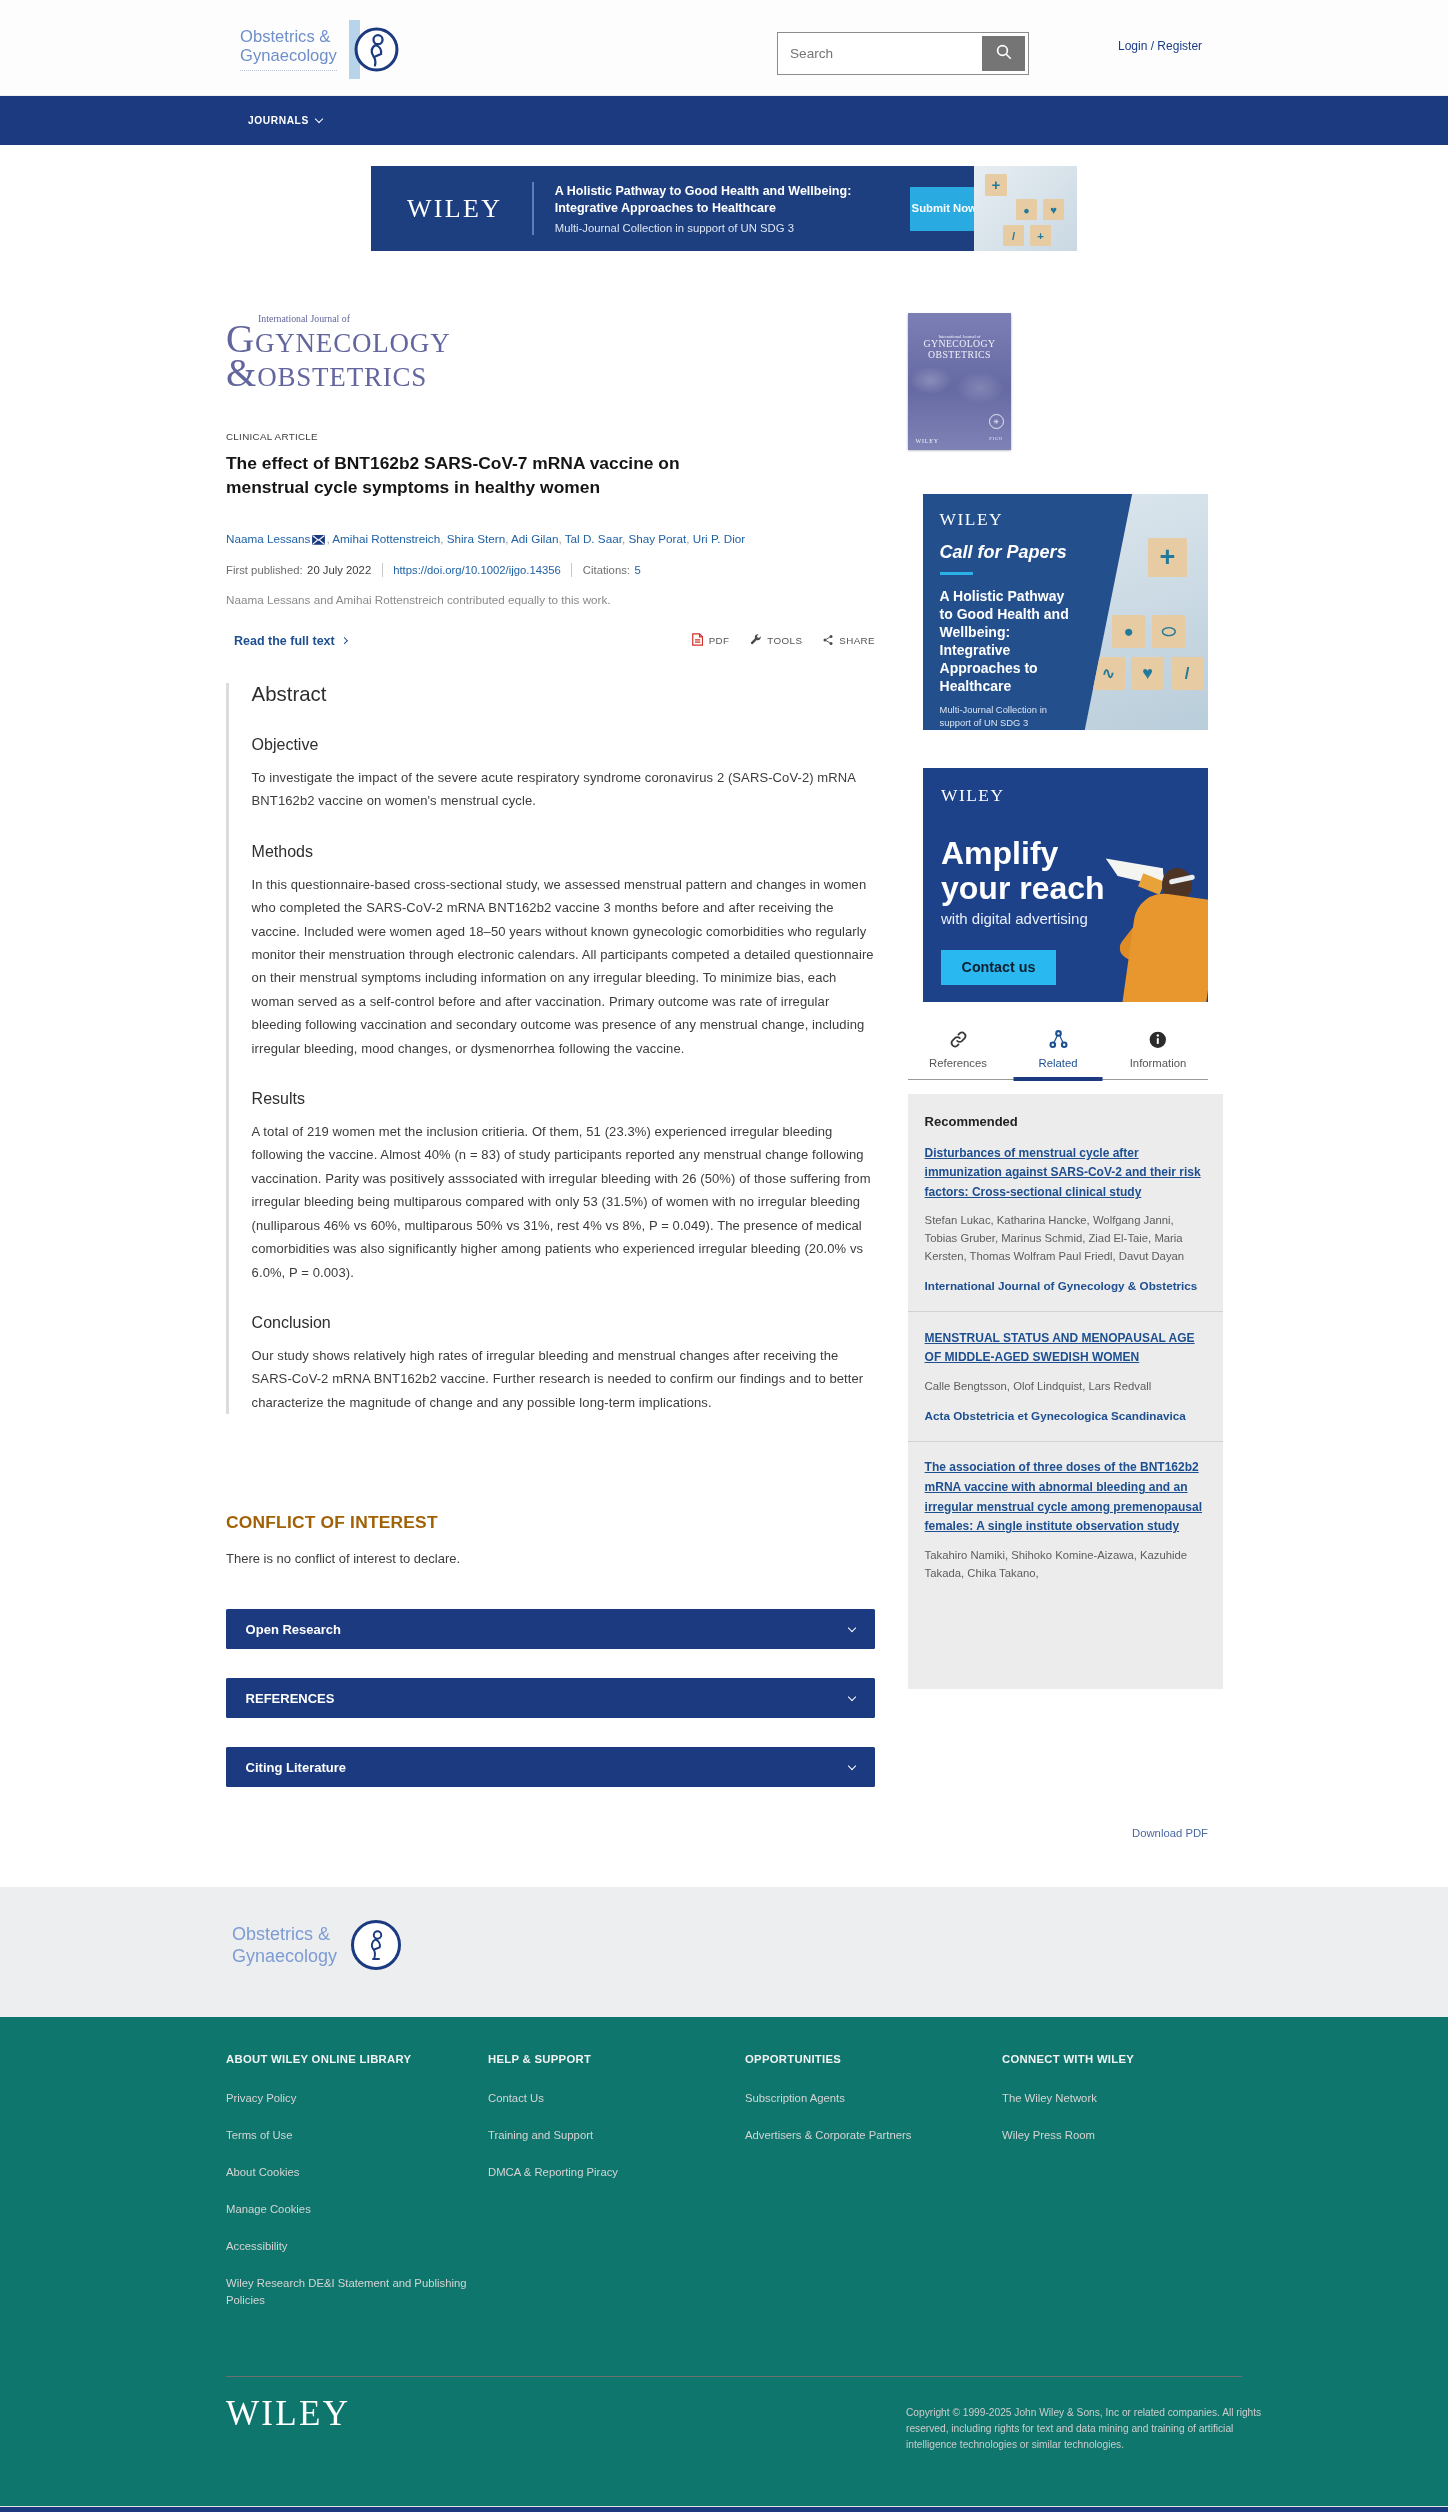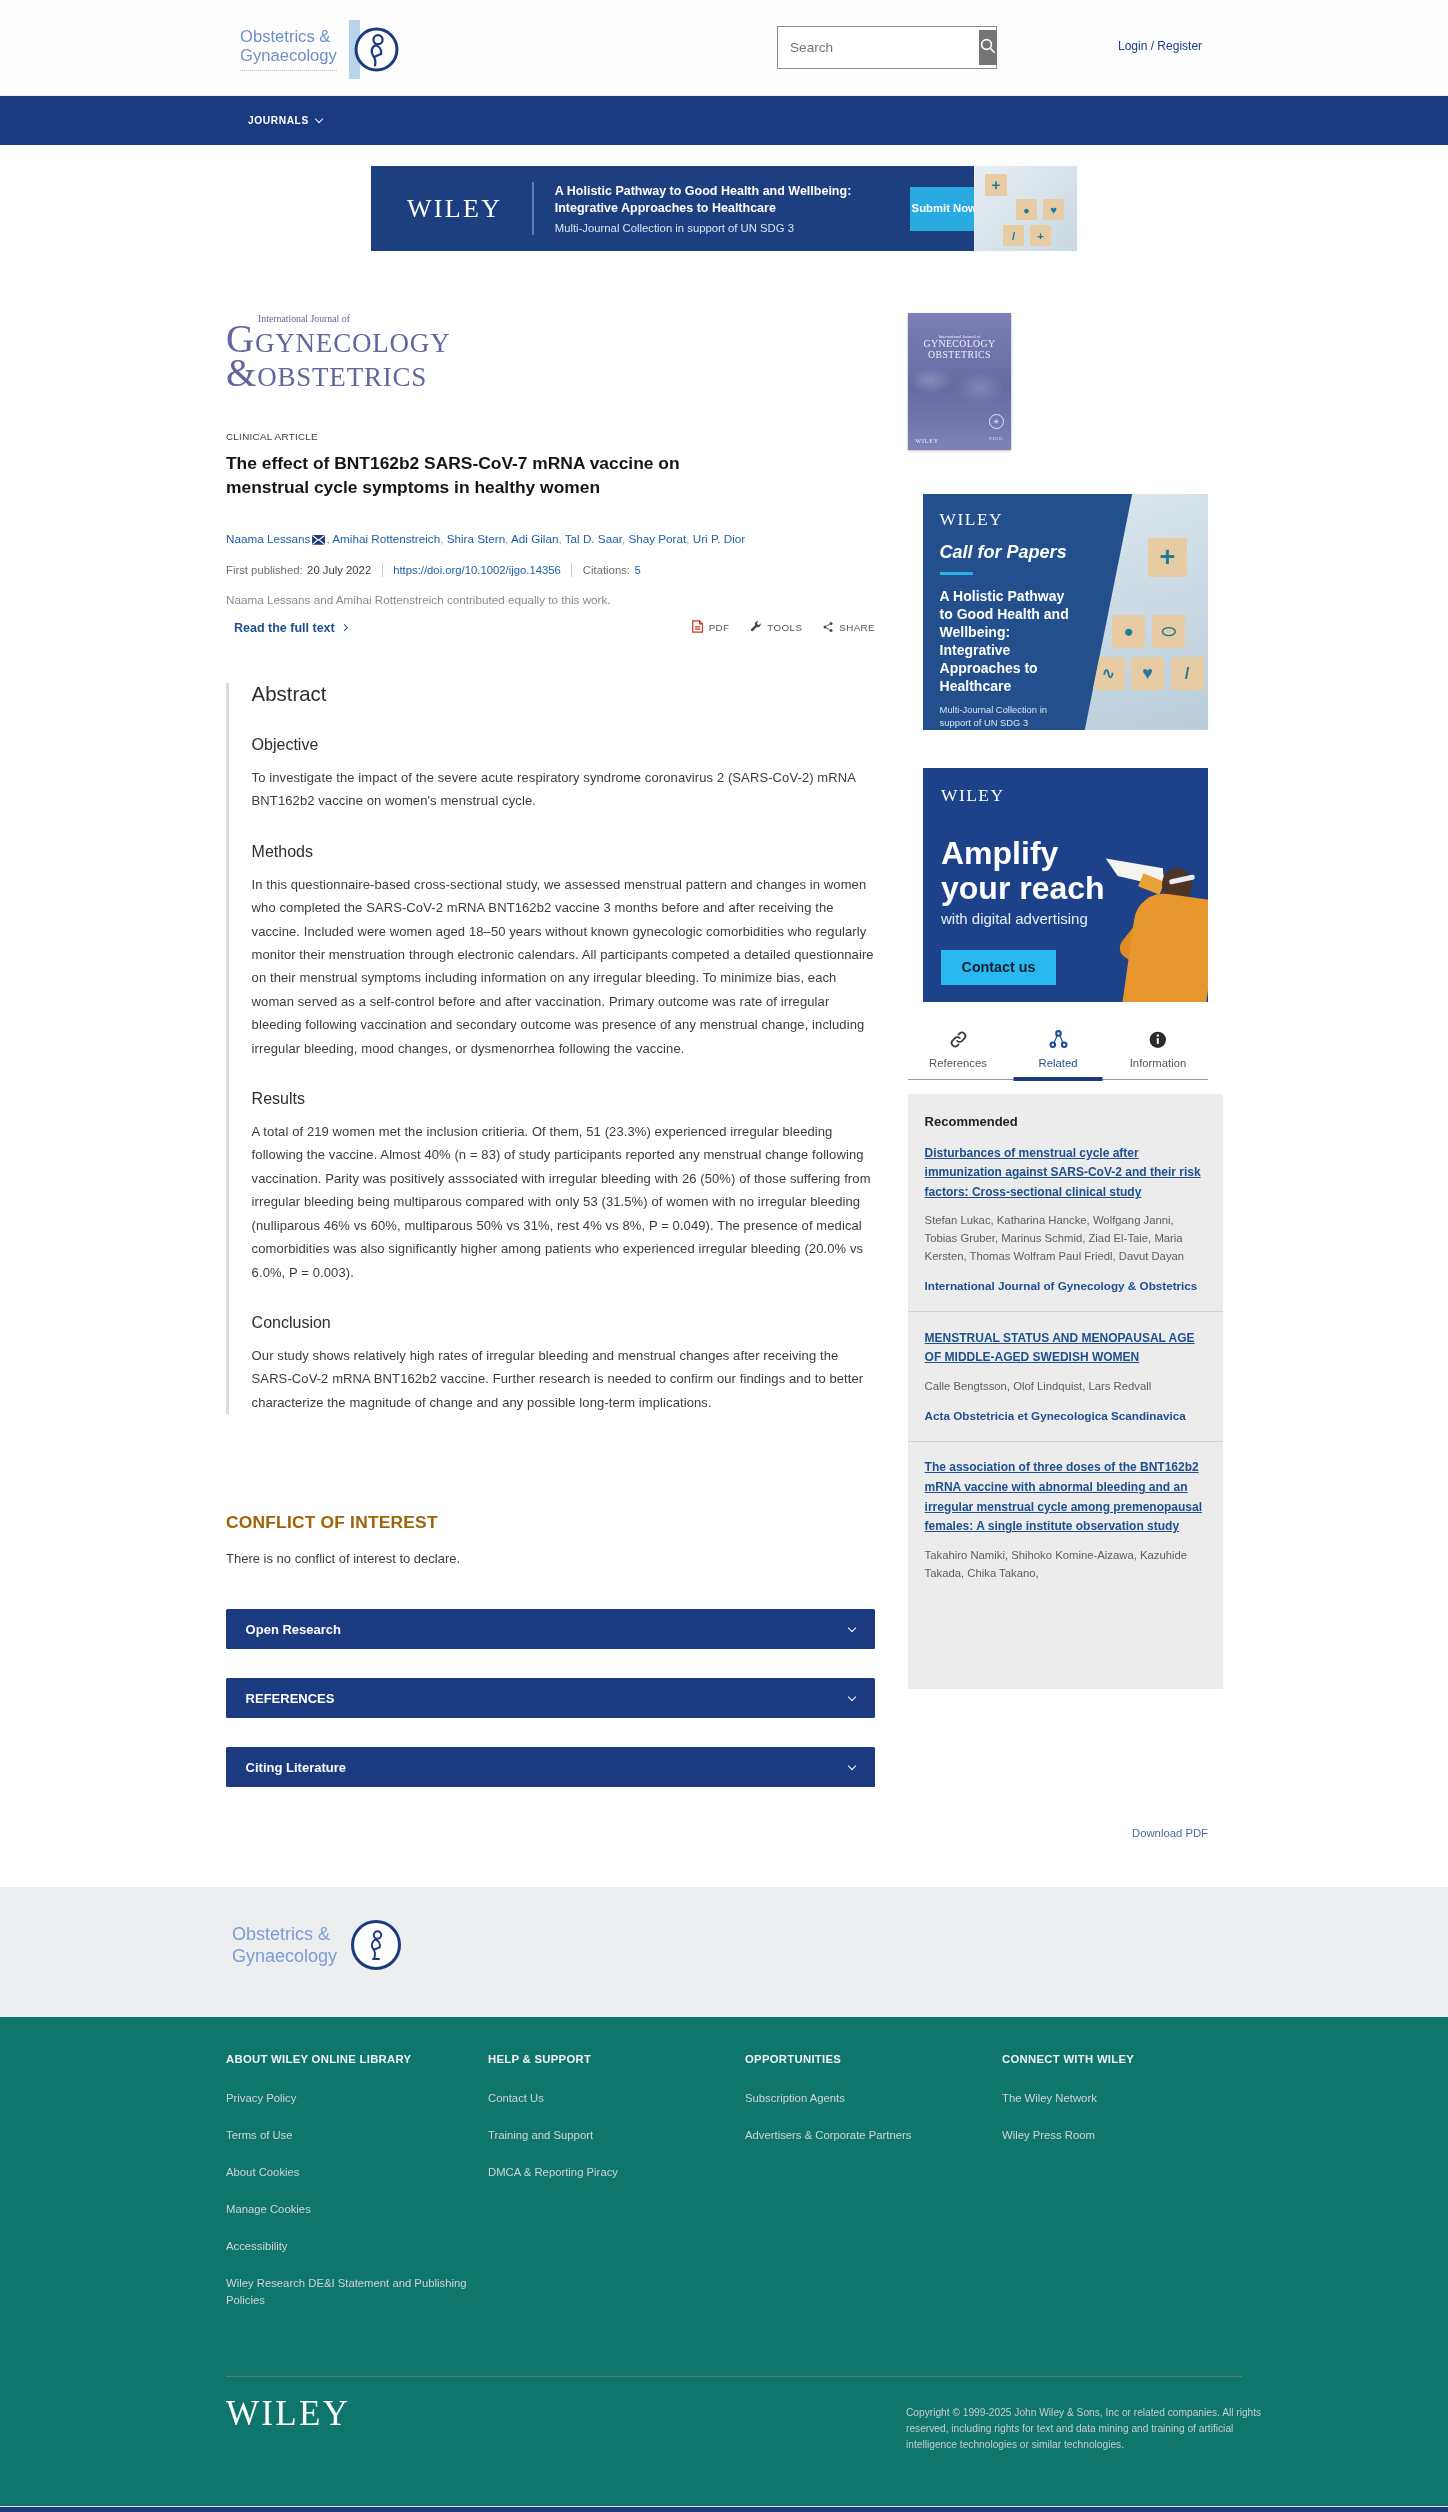--- a/index.html
+++ b/index.html
@@ -7,21 +7,21 @@
   body { font-family:"Liberation Sans","DejaVu Sans",sans-serif; color:#333; }
   .page { width:1449px; height:2512px; position:relative; background:#fff; overflow:hidden; }
 
   
   .site-header { height:96px; background:#fdfdfd; border-bottom:0.8px solid #f0f0f0; position:relative; }
   .brand { position:absolute; left:240px; top:19.6px; display:flex; align-items:center; }
   .brand-text { font-size:16.6px; line-height:19.6px; color:#6e8fc9; padding-bottom:4.5px; border-bottom:1.5px dotted #b9c6de; }
   .brand-mark { position:relative; margin-left:10.6px; width:53px; height:59px; }
   .brand-mark .bar { position:absolute; left:1.5px; top:0; width:10.6px; height:59px; background:#b8d4ea; }
   .brand-mark svg { position:absolute; left:6px; top:3px; }
-  .search-wrap { position:absolute; left:777px; top:26px; width:220px; height:43px; border:0.8px solid #8c8c8c; background:#fff; display:flex; }
+  .search-wrap { position:absolute; left:777px; top:32px; width:252px; height:43px; border:0.8px solid #8c8c8c; background:#fff; display:flex; }
   .search-input { flex:1; border:none; outline:none; font-size:13.6px; color:#444; padding:0 12px; font-family:inherit; background:transparent; }
   .search-btn { width:43px; height:35px; margin:3px 3px 3px 0; background:#757575; border:none; display:flex; align-items:center; justify-content:center; cursor:pointer; }
   .login-link { position:absolute; left:1118px; top:39px; font-size:12px; color:#1b3c87; text-decoration:none; }
 
   
   .navbar { height:49px; background:#1b3a80; display:flex; align-items:center; }
   .nav-journals { margin-left:248px; color:#fff; font-size:10.2px; font-weight:700; letter-spacing:0.6px; display:flex; align-items:center; gap:6.8px; cursor:pointer; }
   .chev { display:inline-block; width:6px; height:6px; border-right:1.5px solid currentColor; border-bottom:1.5px solid currentColor; transform:rotate(45deg); margin-top:-3px; }
 
   
@@ -48,21 +48,21 @@
   .article-title { font-size:17.4px; line-height:24px; font-weight:700; color:#151515; margin-top:9px; width:528px; }
   .authors { margin-top:33px; font-size:11.7px; color:#9a9a9a; }
   .authors a { color:#2062a5; text-decoration:none; }
   .env-ic { display:inline-block; vertical-align:-1.5px; margin:0 1.5px; }
   .publine { margin-top:16.6px; font-size:11.3px; color:#6f6f6f; display:flex; align-items:center; }
   .publine .date { color:#3c3c3c; margin-left:4.5px; }
   .publine .sep { width:0.8px; height:13.6px; background:#c9c9c9; margin:0 10.6px; }
   .publine a { color:#2062a5; text-decoration:none; }
   .publine .cit { margin-left:4.5px; }
   .equal-note { margin-top:16.6px; font-size:11.7px; color:#8a8a8a; }
-  .fulltext-row { margin-top:14px; display:flex; justify-content:space-between; align-items:center;padding-left:8px; }
+  .fulltext-row { margin-top:27px; display:flex; justify-content:space-between; align-items:center;padding-left:8px; }
   .read-full { color:#1d4f91; font-weight:700; font-size:12.5px; text-decoration:none; display:flex; align-items:center; gap:7.5px; }
   .read-full .chev { transform:rotate(-45deg); margin-top:0; width:5.3px; height:5.3px; }
   .toolbar { display:flex; align-items:center; gap:19.6px; }
   .tool { display:flex; align-items:center; gap:5.3px; font-size:9.8px; letter-spacing:0.4px; color:#555; cursor:pointer; }
 
   
   .abstract { position:absolute; left:226px; top:538px; width:649px; border-left:3px solid #dcdcdc; padding-left:22.6px; }
   .abstract h2 { font-size:20.4px; font-weight:500; color:#2e2e2e; }
   .abstract h3 { font-size:16px; font-weight:400; color:#2e2e2e; margin-top:30px; }
   .abstract p { font-size:13px; line-height:23.4px; color:#3c3c3c; margin-top:12px; letter-spacing:0.1px; }

